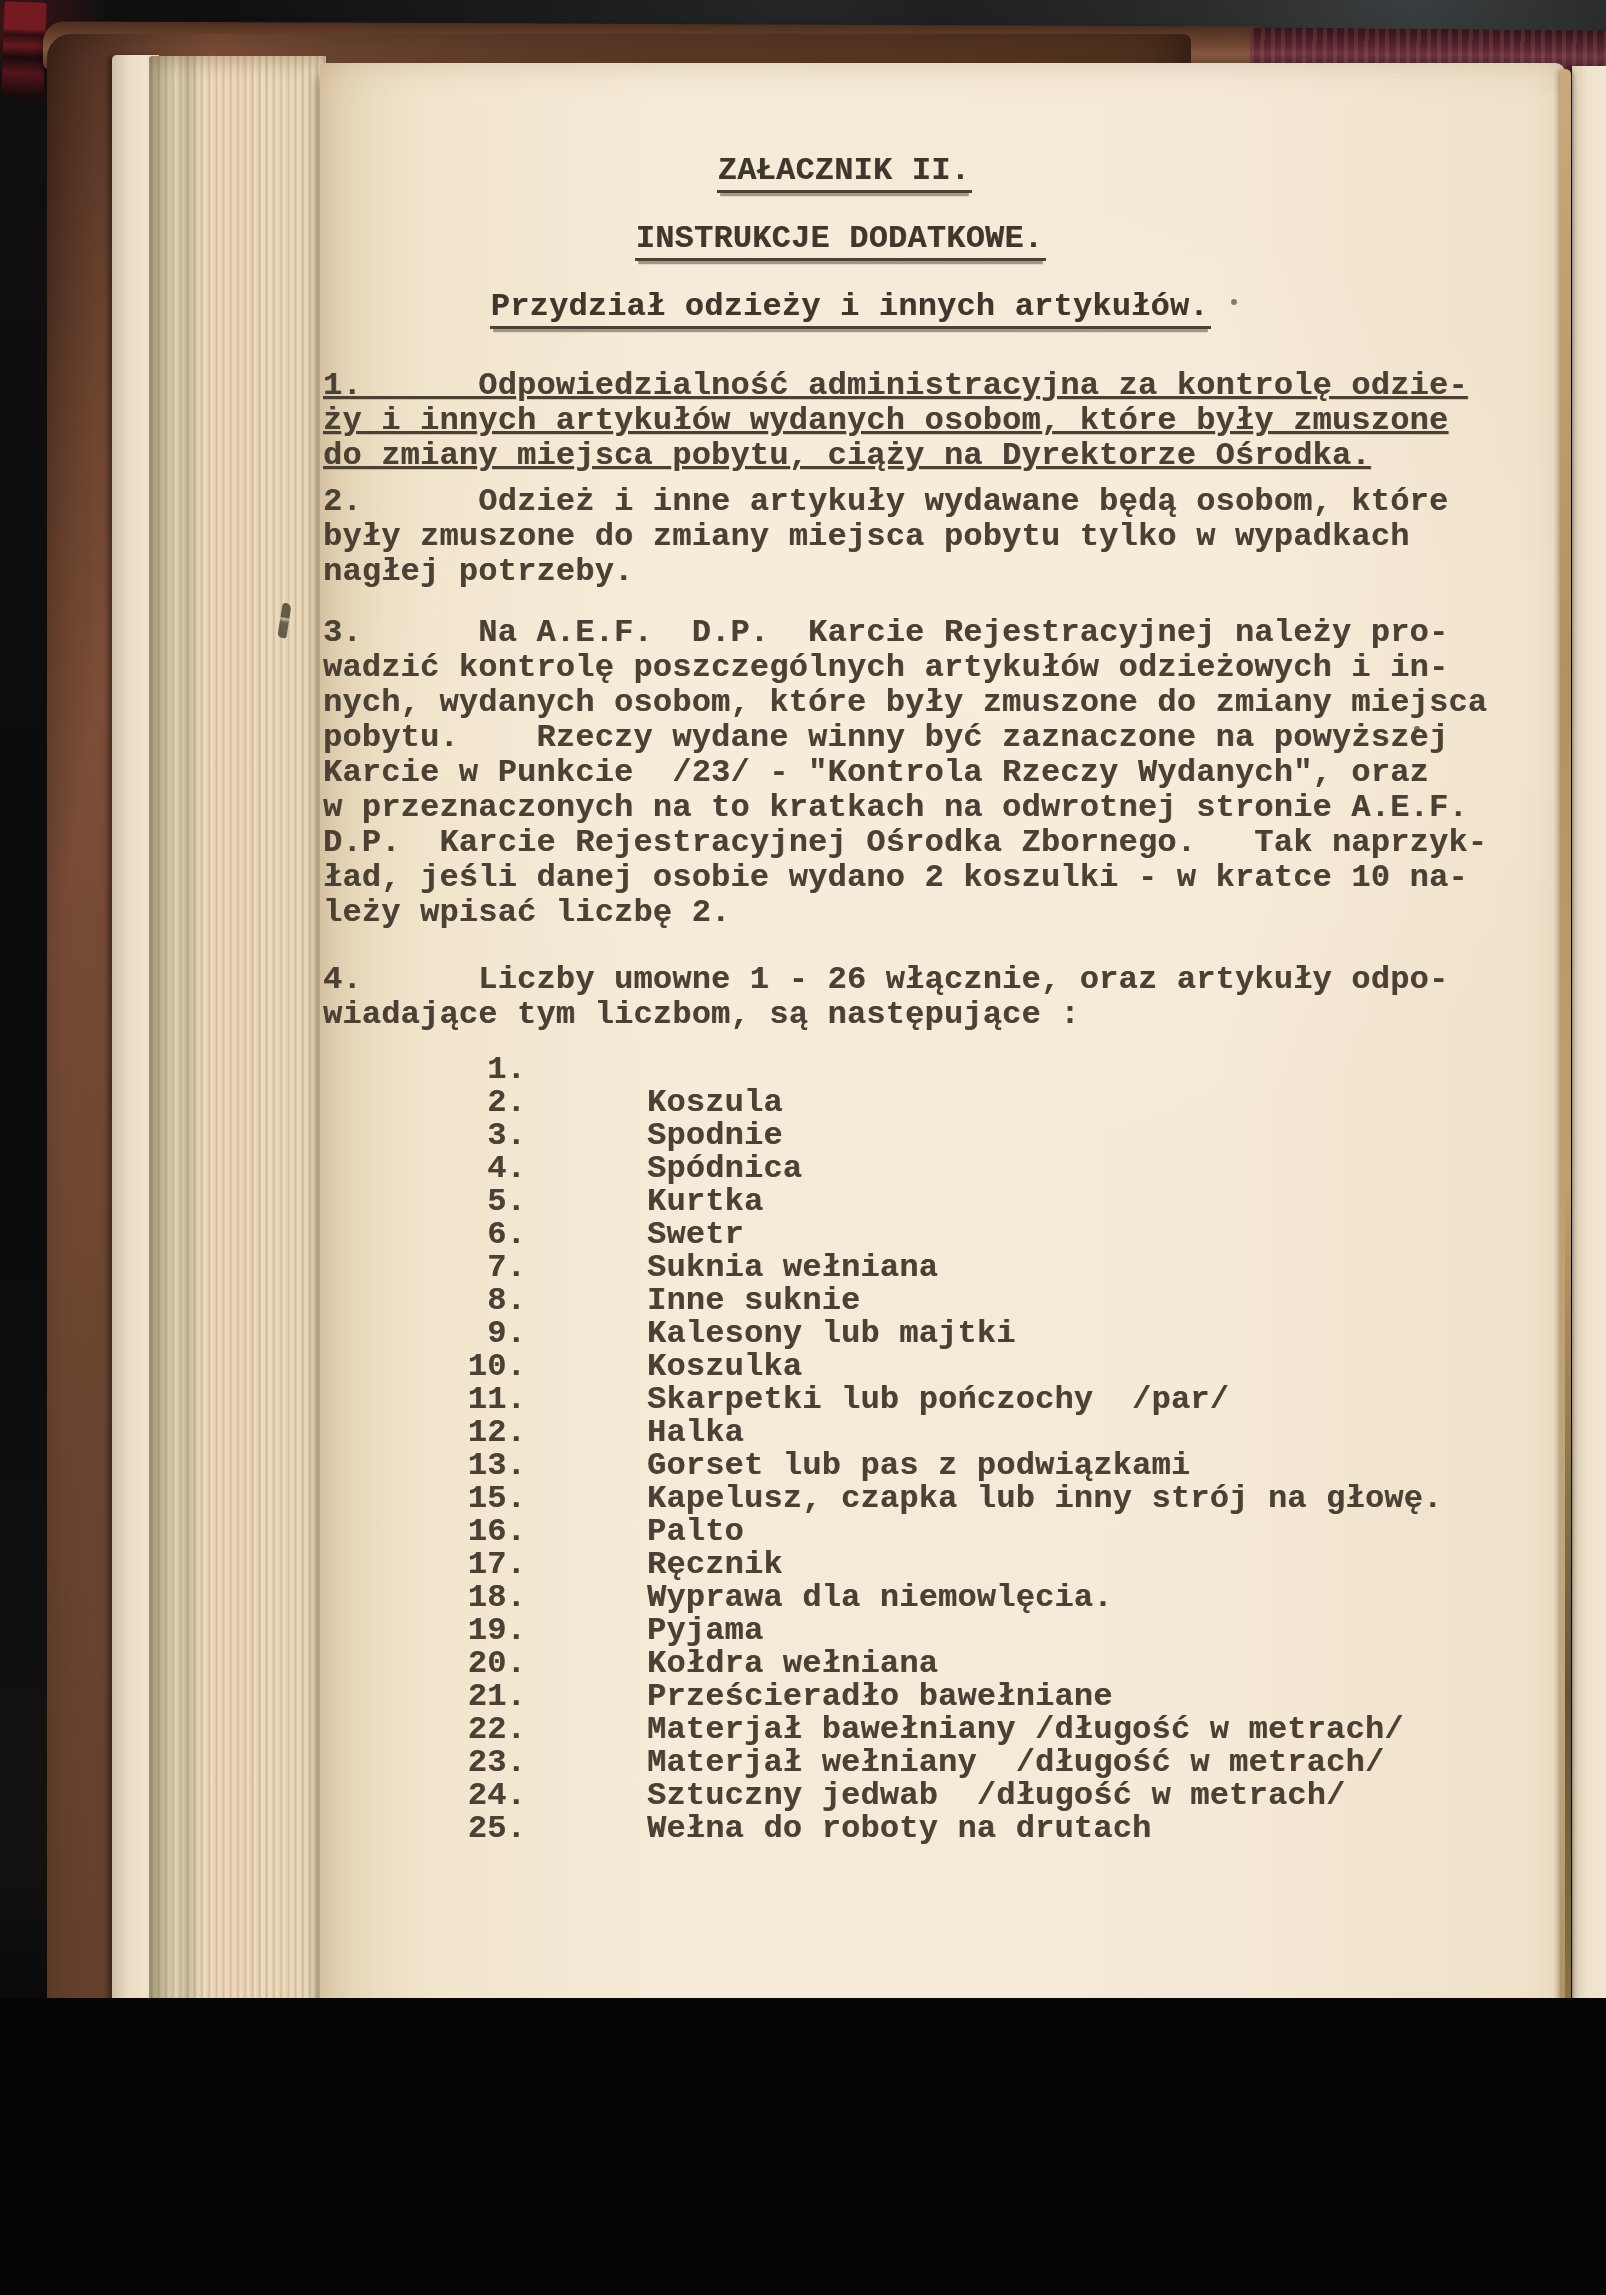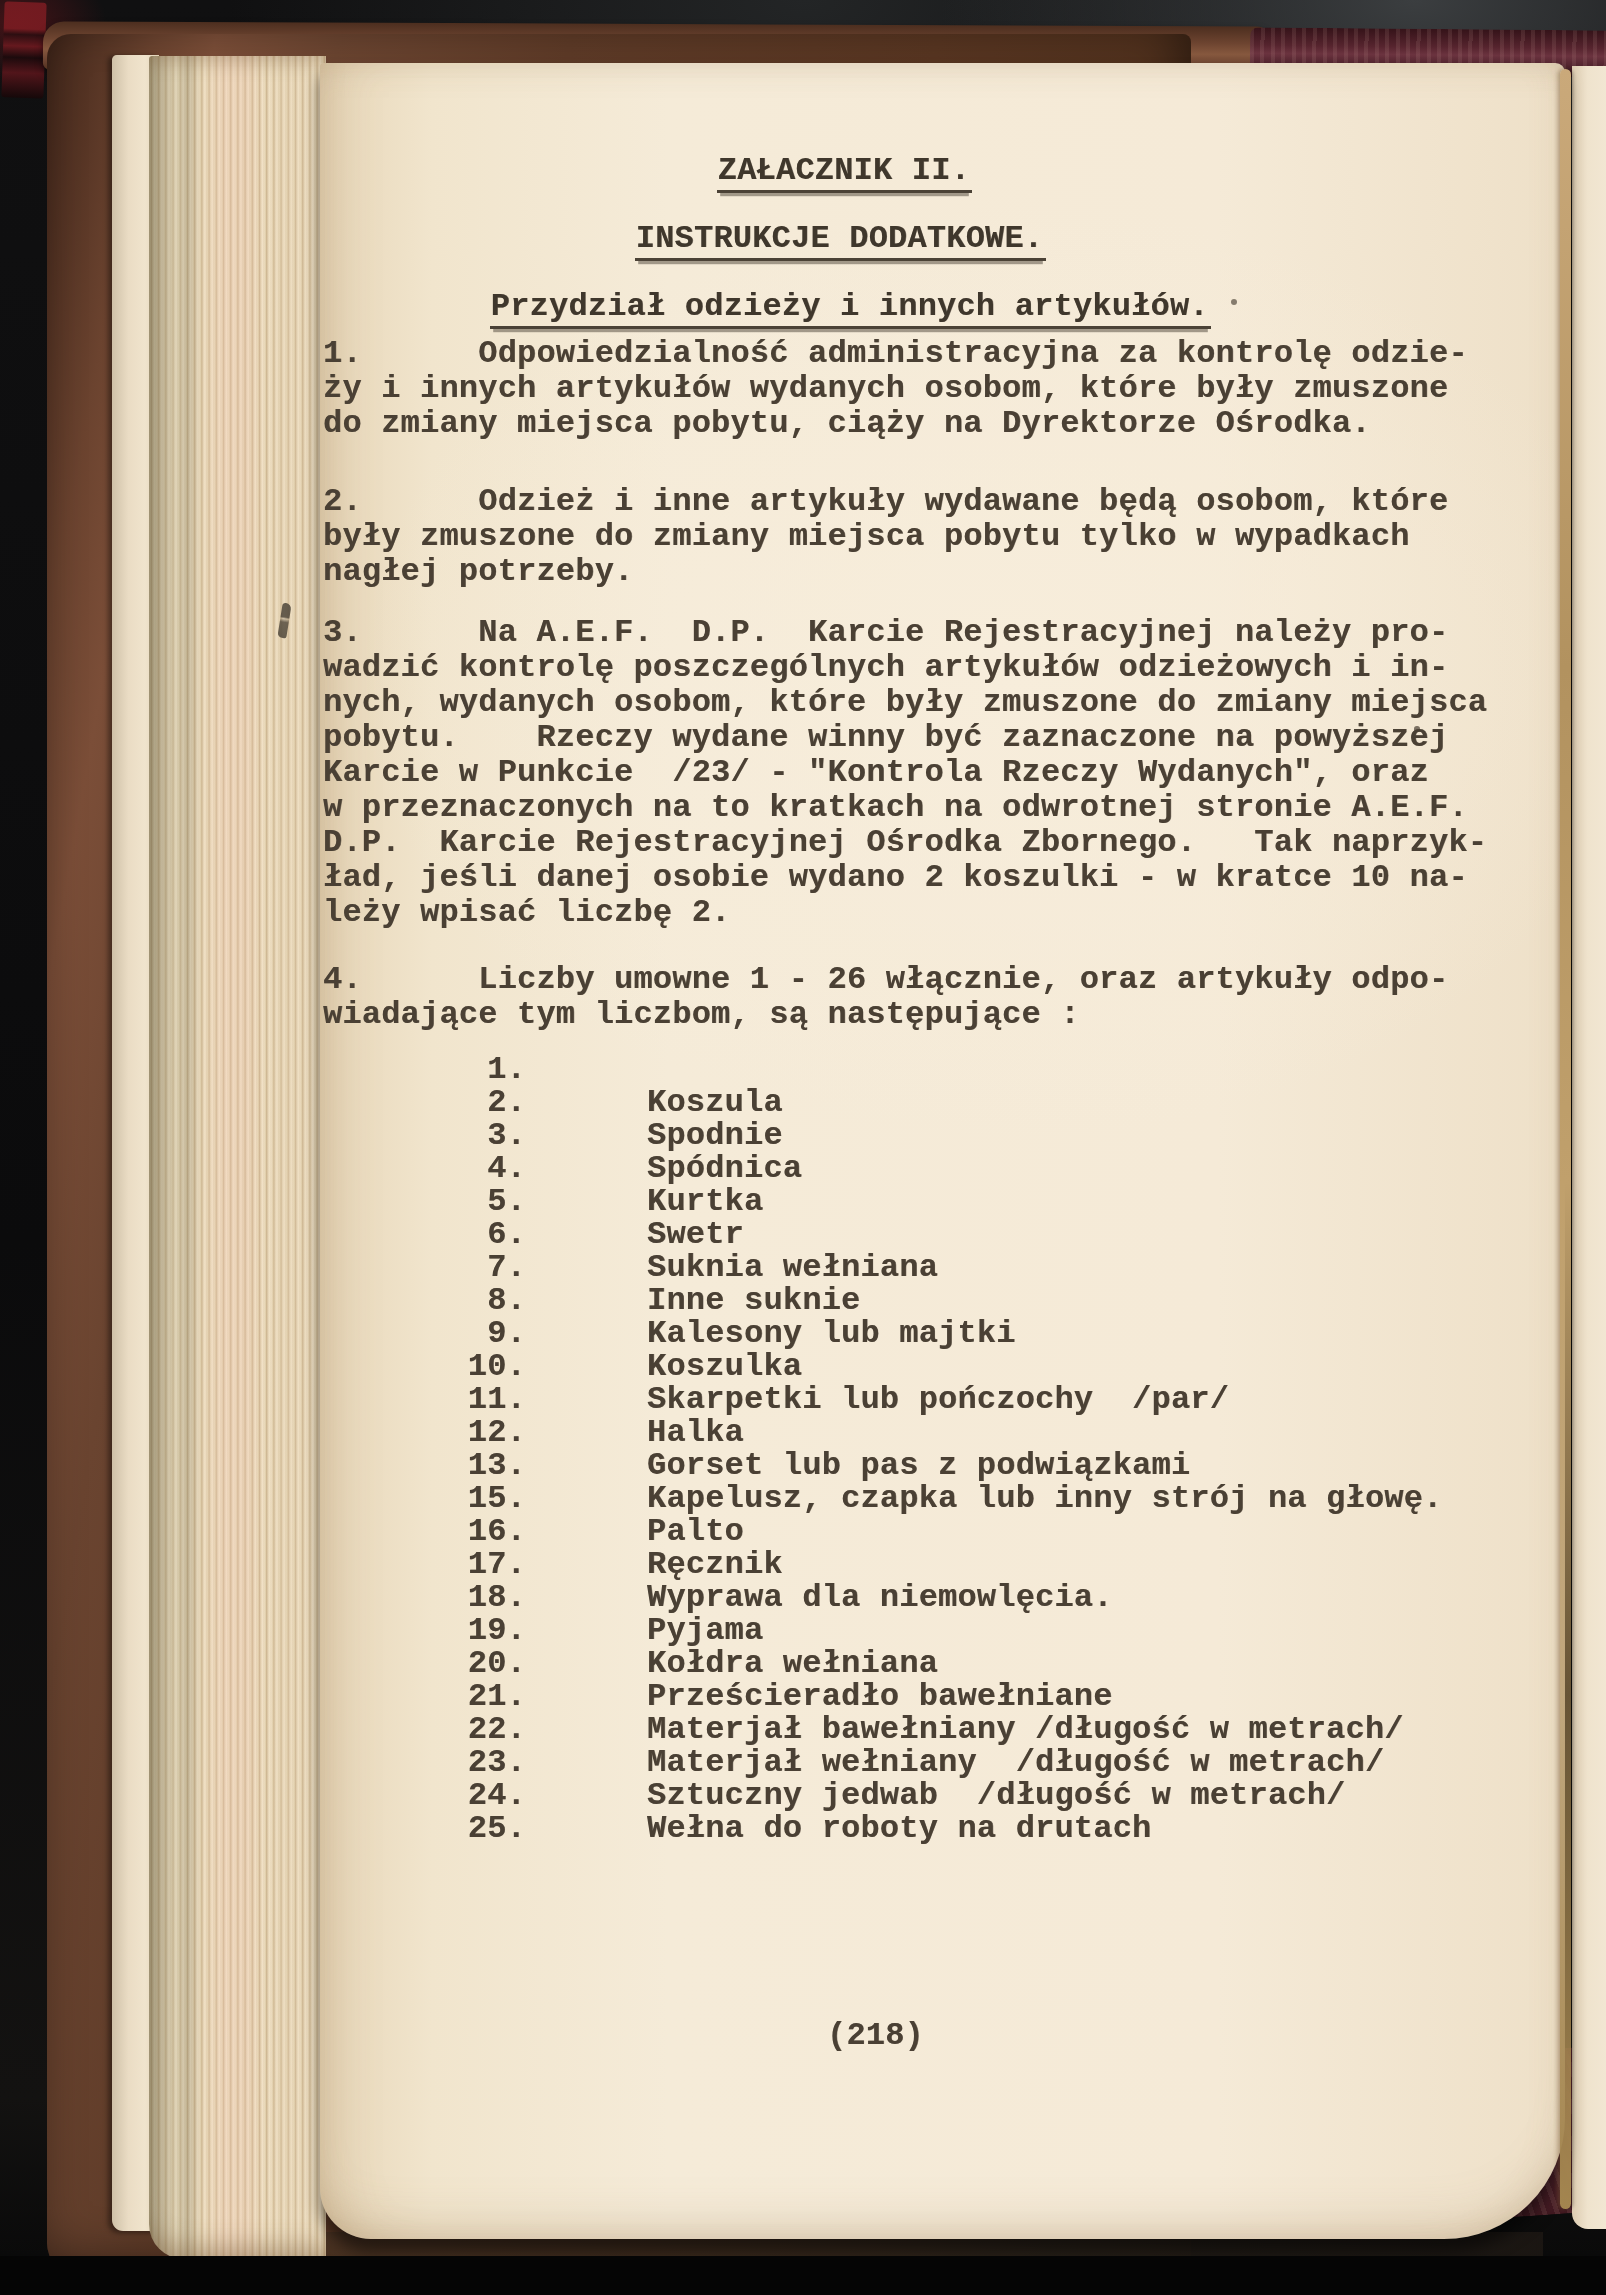--- a/index.html
+++ b/index.html
@@ -1,17 +1,17 @@
 <!DOCTYPE html>
 <html style="font-size:13px"><head>
 <meta charset="utf-8">
 <style>
   html,body{margin:0;padding:0;background:#050505;}
   .photo{
-    position:relative;width:1607px;height:2256px;overflow:hidden;
+    position:relative;width:1607px;height:1998px;overflow:hidden;
     font-family:"Liberation Mono","DejaVu Sans Mono",monospace;
     background:
       radial-gradient(763px 418px at 88% 0%, #3b3e40 0%, rgba(24,25,26,0) 62%),
       radial-gradient(1045px 522px at 50% 0%, #232526 0%, rgba(13,13,14,0) 55%),
       radial-gradient(129px 88px at 1% 1%, rgba(110,22,28,.55), rgba(0,0,0,0) 70%),
       linear-gradient(180deg,#101011 0%, #0b0b0c 55%, #131211 93%, #0a0a0a 100%);
   }
   .photo *{position:absolute;}
   
   .spine-frag{left:3.2px;top:1.6px;width:42px;height:96px;
@@ -73,21 +73,21 @@
   .text-layer{left:0;top:0;width:1607px;height:2295px;z-index:9;
     font-weight:bold;font-size:32px;line-height:35px;letter-spacing:0.2px;color:#4a4034;}
   .text-layer .blk{white-space:pre;text-shadow:0.4px 0.4px 0.6px rgba(56,46,36,.5);}
   .hdr{color:#3f372c;}
   .u{position:static;display:inline-block;padding:0 2.4px 2.4px 0.8px;
     border-bottom:3.2px solid rgba(60,51,40,.92);
     box-shadow:0 6.4px 0 -3.2px rgba(60,51,40,.45);}
   .t-title{left:717px;top:153px;}
   .t-subtitle{left:635px;top:221px;}
   .t-heading{left:490px;top:289px;}
-  .t-p1{left:323px;top:336px;}
+  .t-p1{left:323px;top:368px;text-decoration:underline;}
   .t-p2{left:323px;top:484px;}
   .t-p3{left:323px;top:615px;}
   .t-p4{left:323px;top:950px;margin-top:12px;}
   .t-list{left:450px;top:1053px;width:1069px;}
   .t-list .row{position:static;display:flex;height:33px;line-height:33px;
     text-shadow:0.4px 0.4px 0.6px rgba(56,46,36,.5);}
   .t-list .num{position:static;width:76px;text-align:right;white-space:pre;}
   .t-list .label{position:static;margin-left:121px;white-space:pre;}
   .t-pagenum{left:803px;top:2018px;margin-left:24px;}
   

